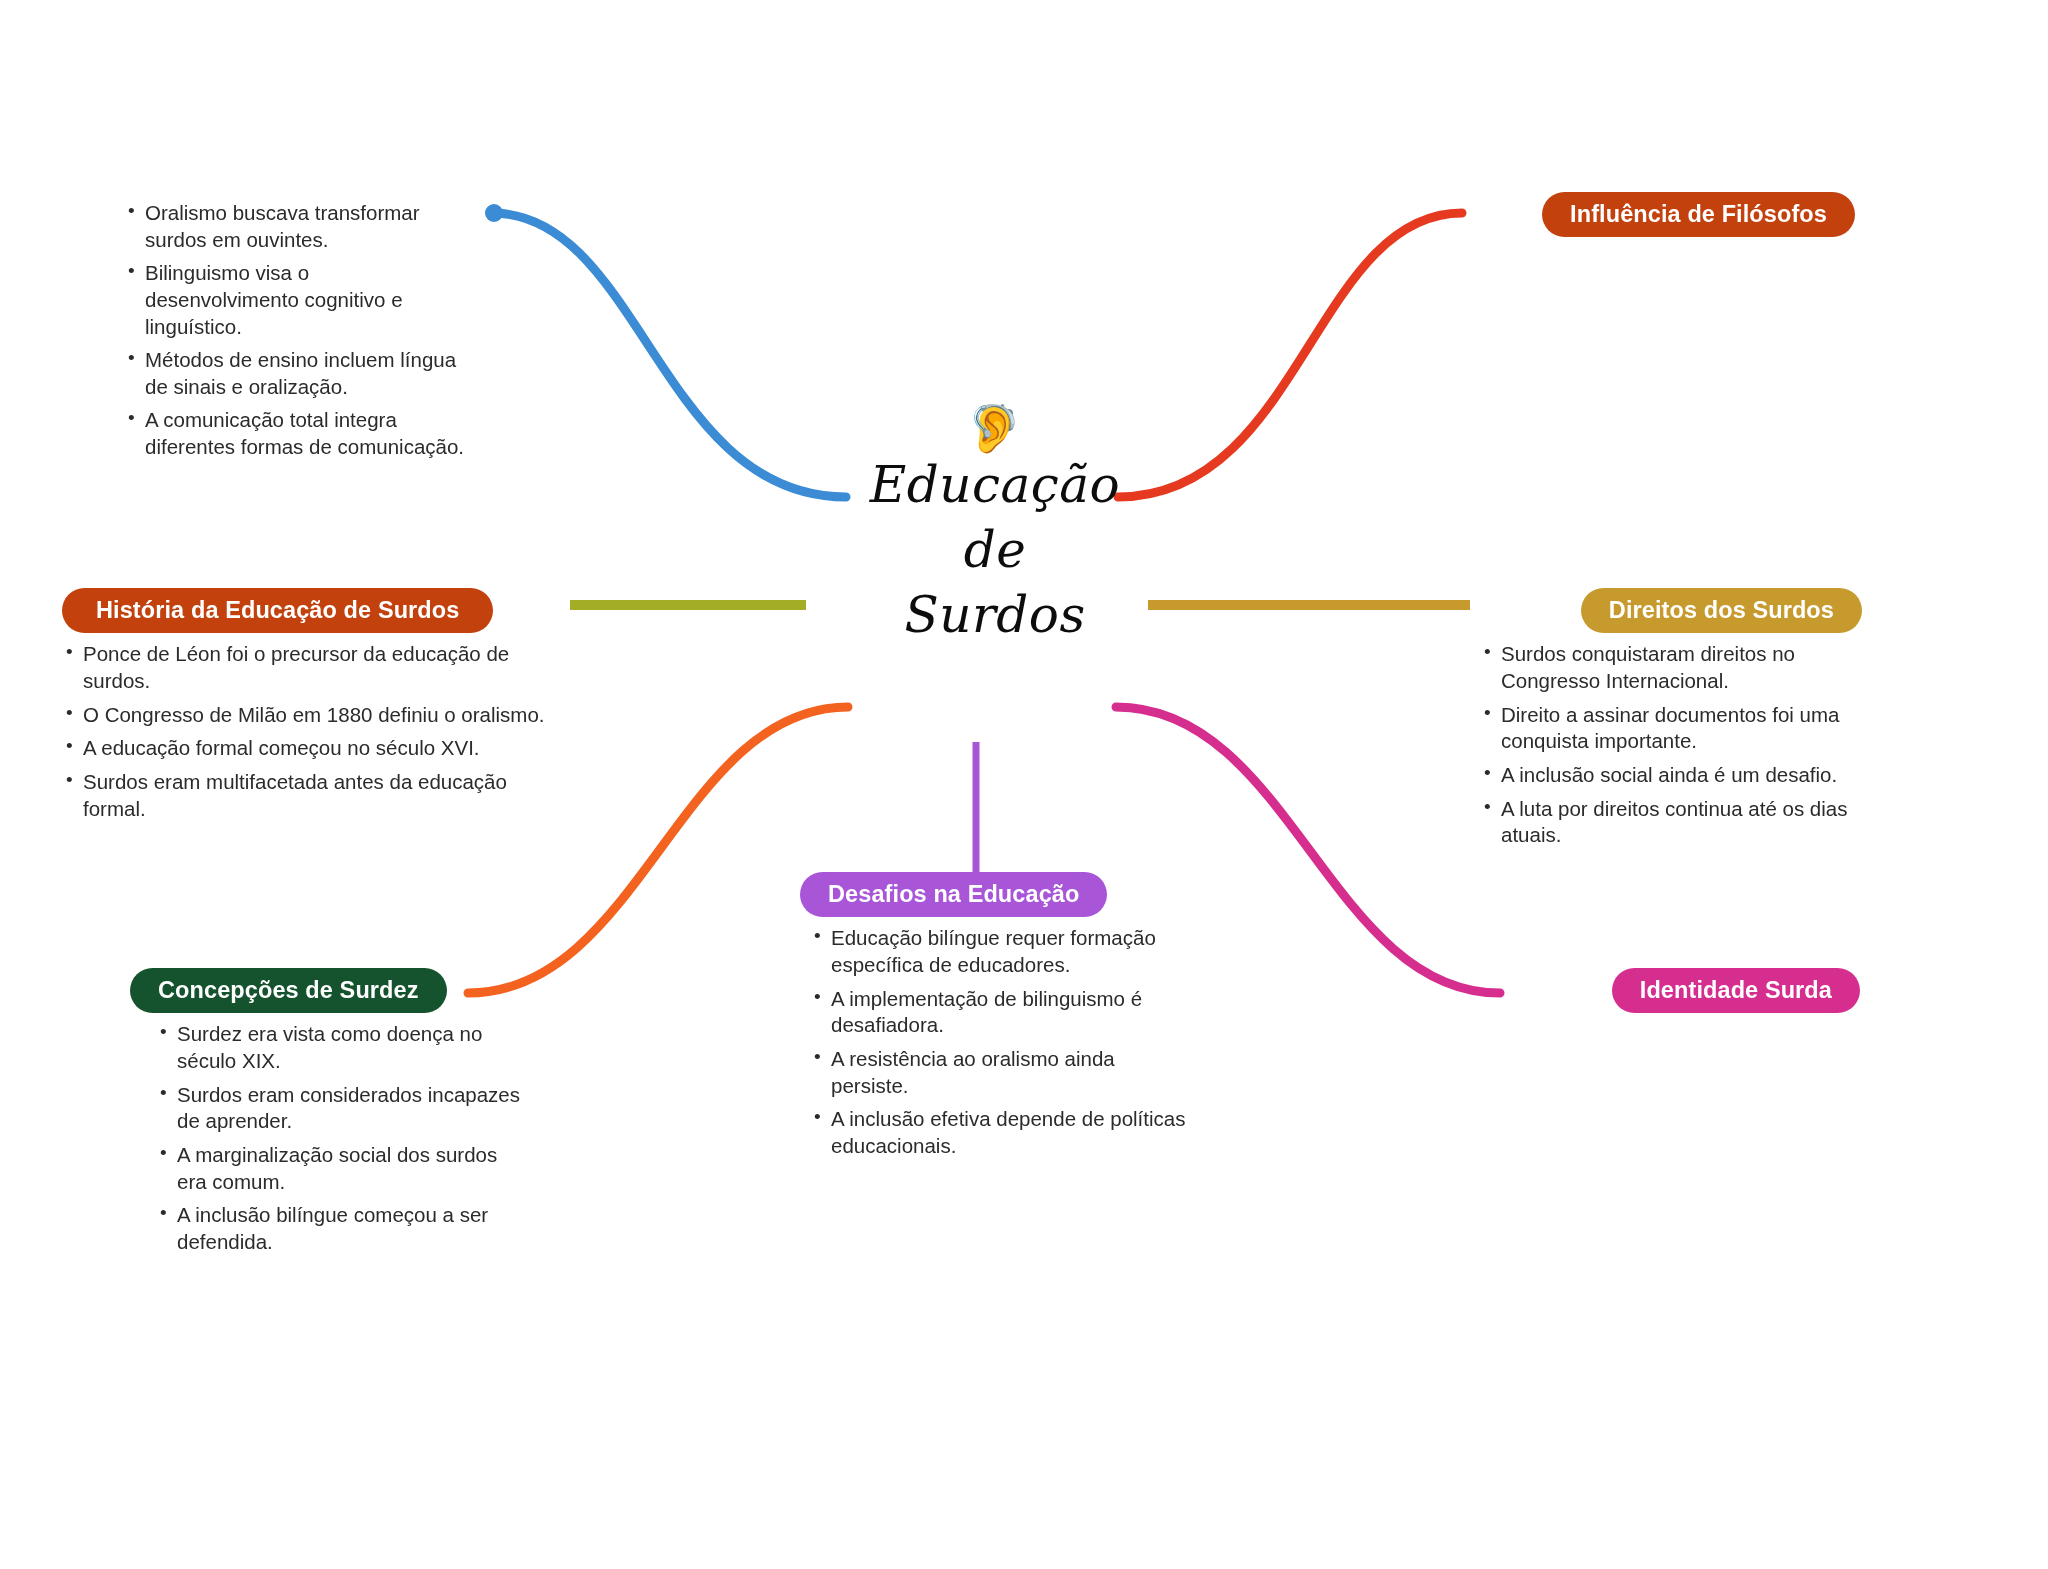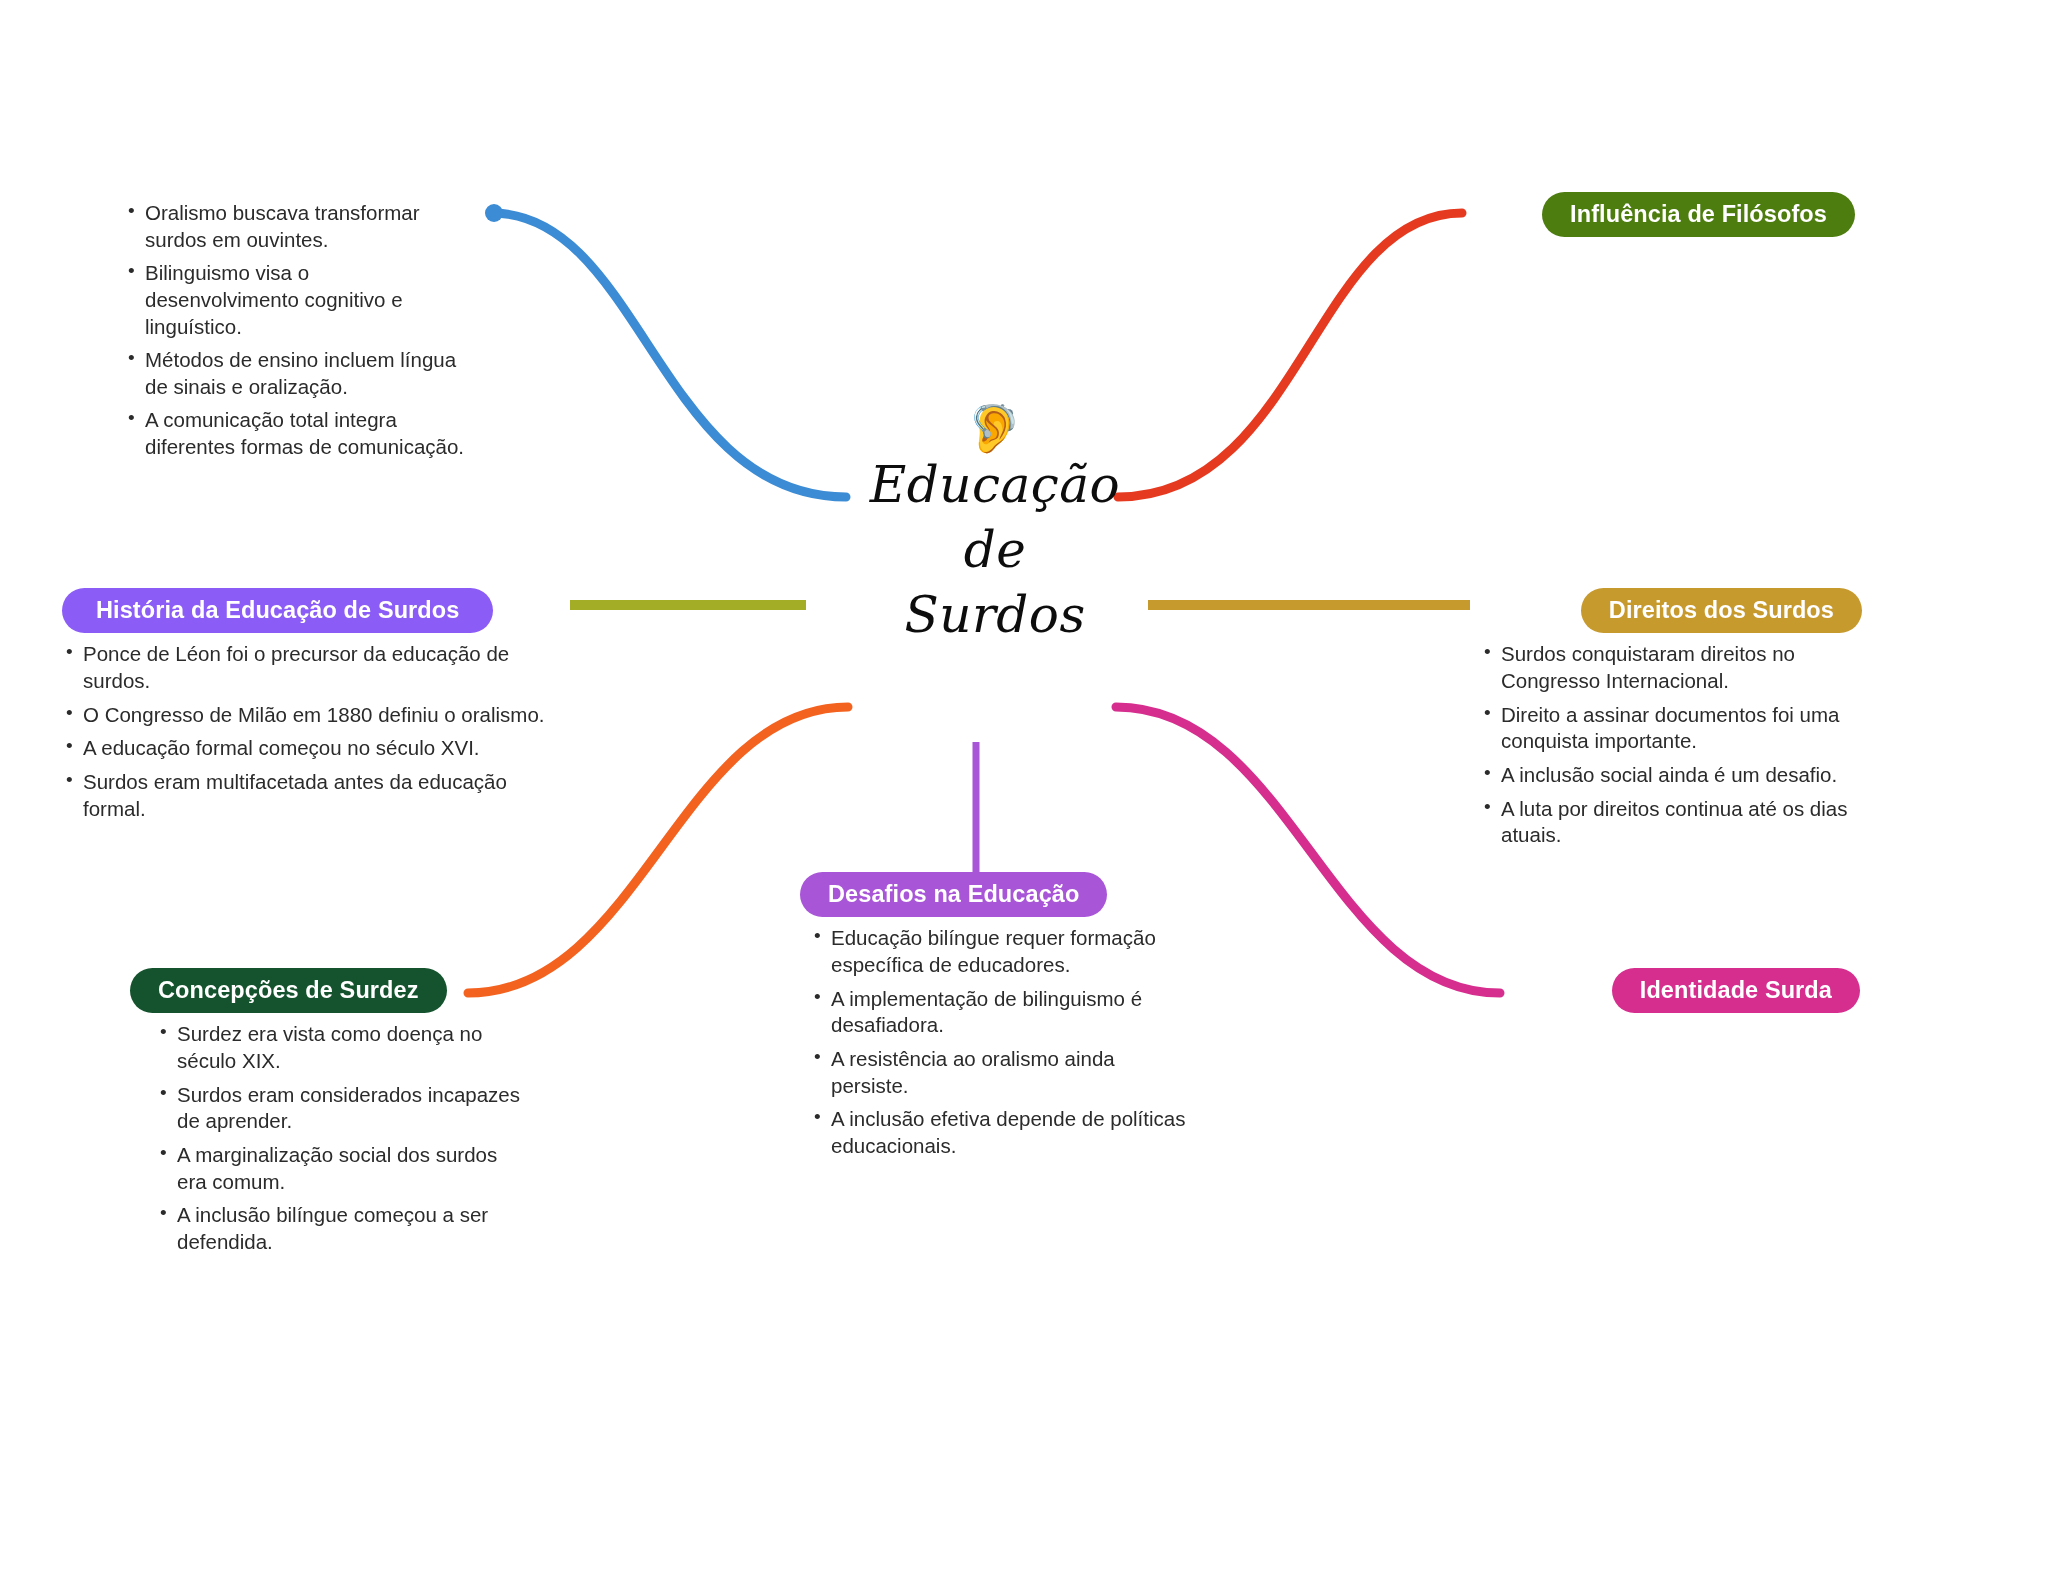--- a/index.html
+++ b/index.html
@@ -161,27 +161,27 @@
     <ul class="bullets">
       <li>Oralismo buscava transformar surdos em ouvintes.</li>
       <li>Bilinguismo visa o desenvolvimento cognitivo e linguístico.</li>
       <li>Métodos de ensino incluem língua de sinais e oralização.</li>
       <li>A comunicação total integra diferentes formas de comunicação.</li>
     </ul>
   </div>
 
   <div class="branch" id="branch-filosofos">
     <div class="pill-row right">
-      <span class="pill" style="background-color: #4d7c0f;">Influência de Filósofos</span>
+      <span class="pill" style="background-color: #c2410c;">Influência de Filósofos</span>
     </div>
   </div>
 
   <div class="branch" id="branch-historia">
     <div class="pill-row">
-      <span class="pill" style="background-color: #8b5cf6; text-align: right;">História da Educação de Surdos</span>
+      <span class="pill" style="background-color: #c2410c; text-align: right;">História da Educação de Surdos</span>
     </div>
     <ul class="bullets">
       <li>Ponce de Léon foi o precursor da educação de surdos.</li>
       <li>O Congresso de Milão em 1880 definiu o oralismo.</li>
       <li>A educação formal começou no século XVI.</li>
       <li>Surdos eram multifacetada antes da educação formal.</li>
     </ul>
   </div>
 
   <div class="branch" id="branch-direitos">

